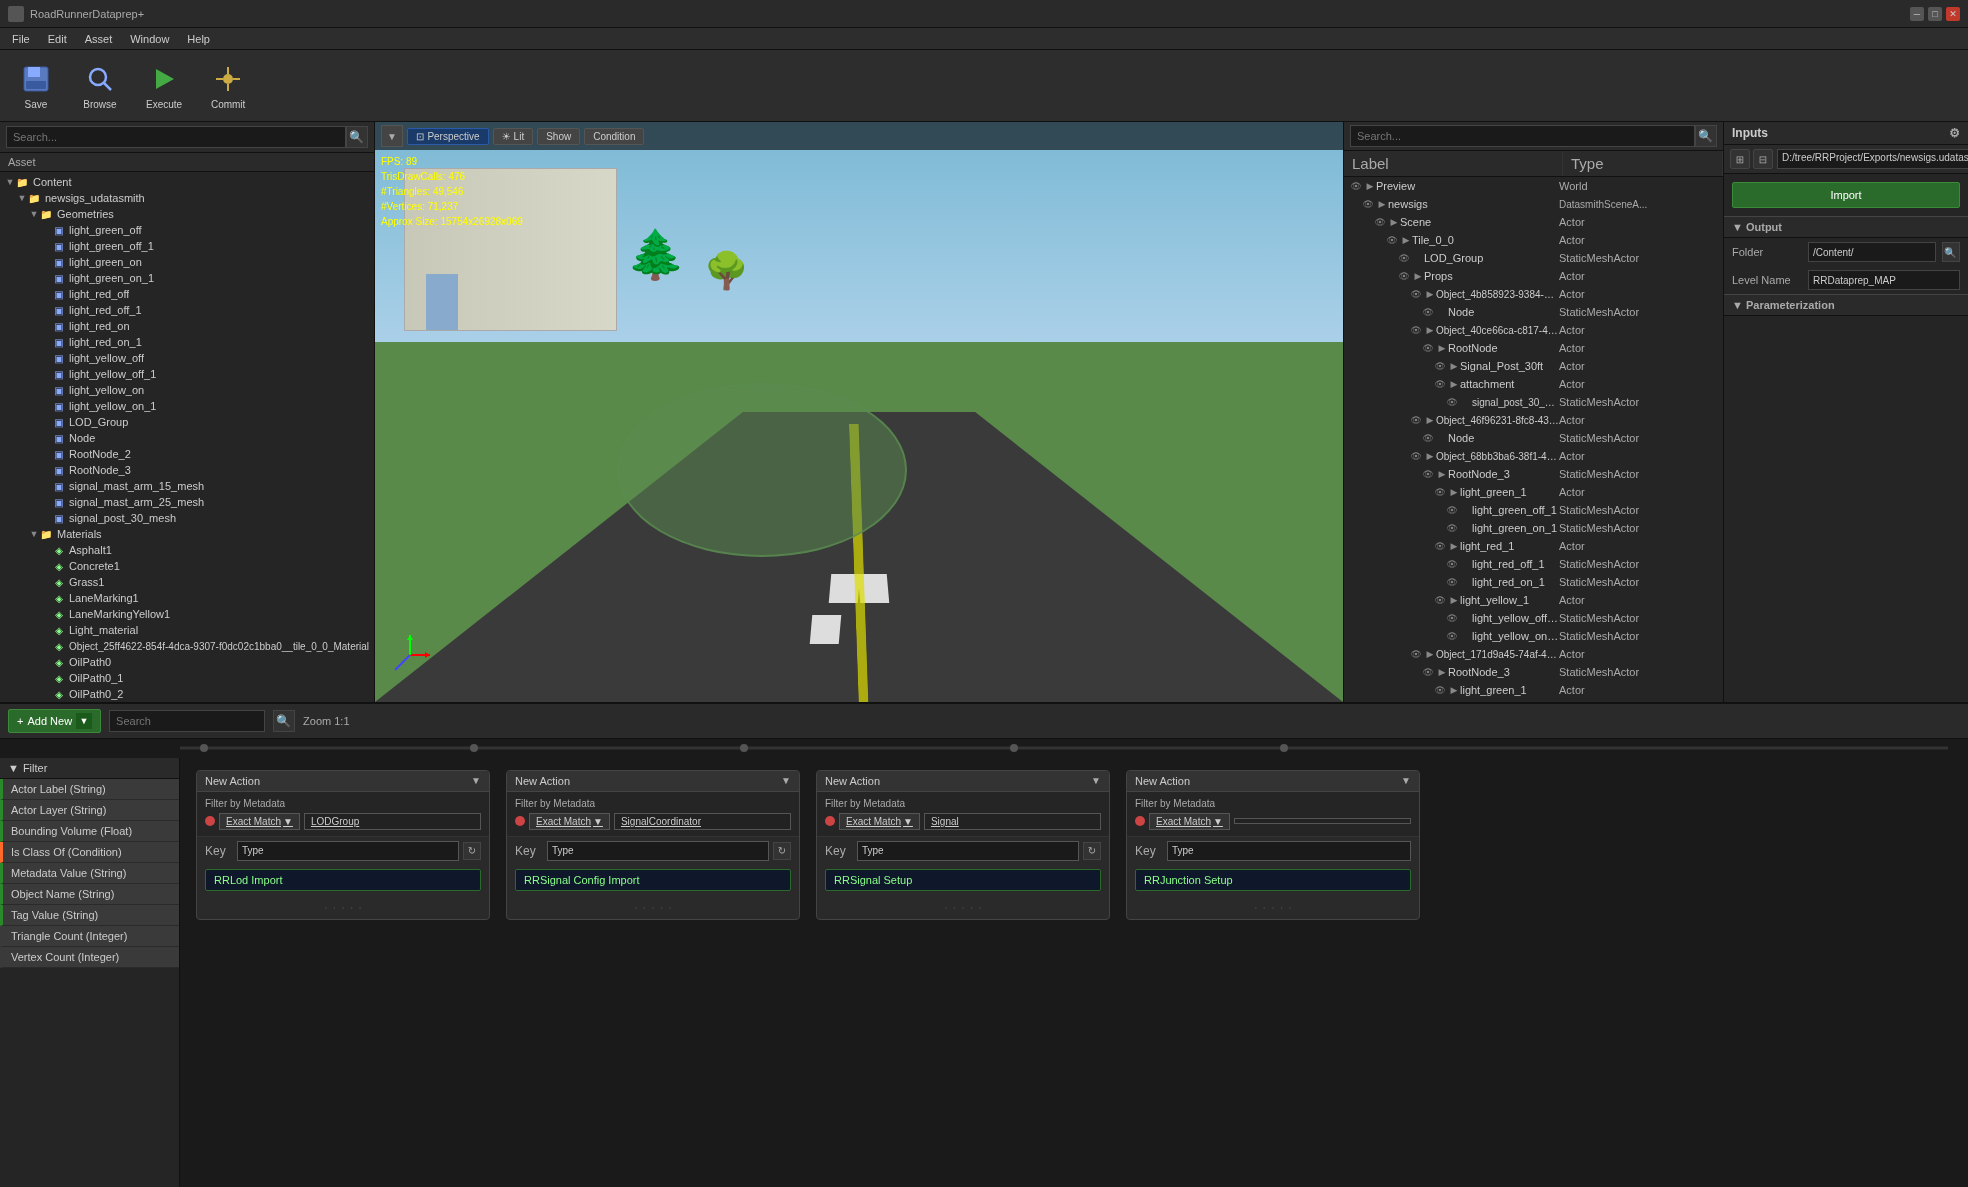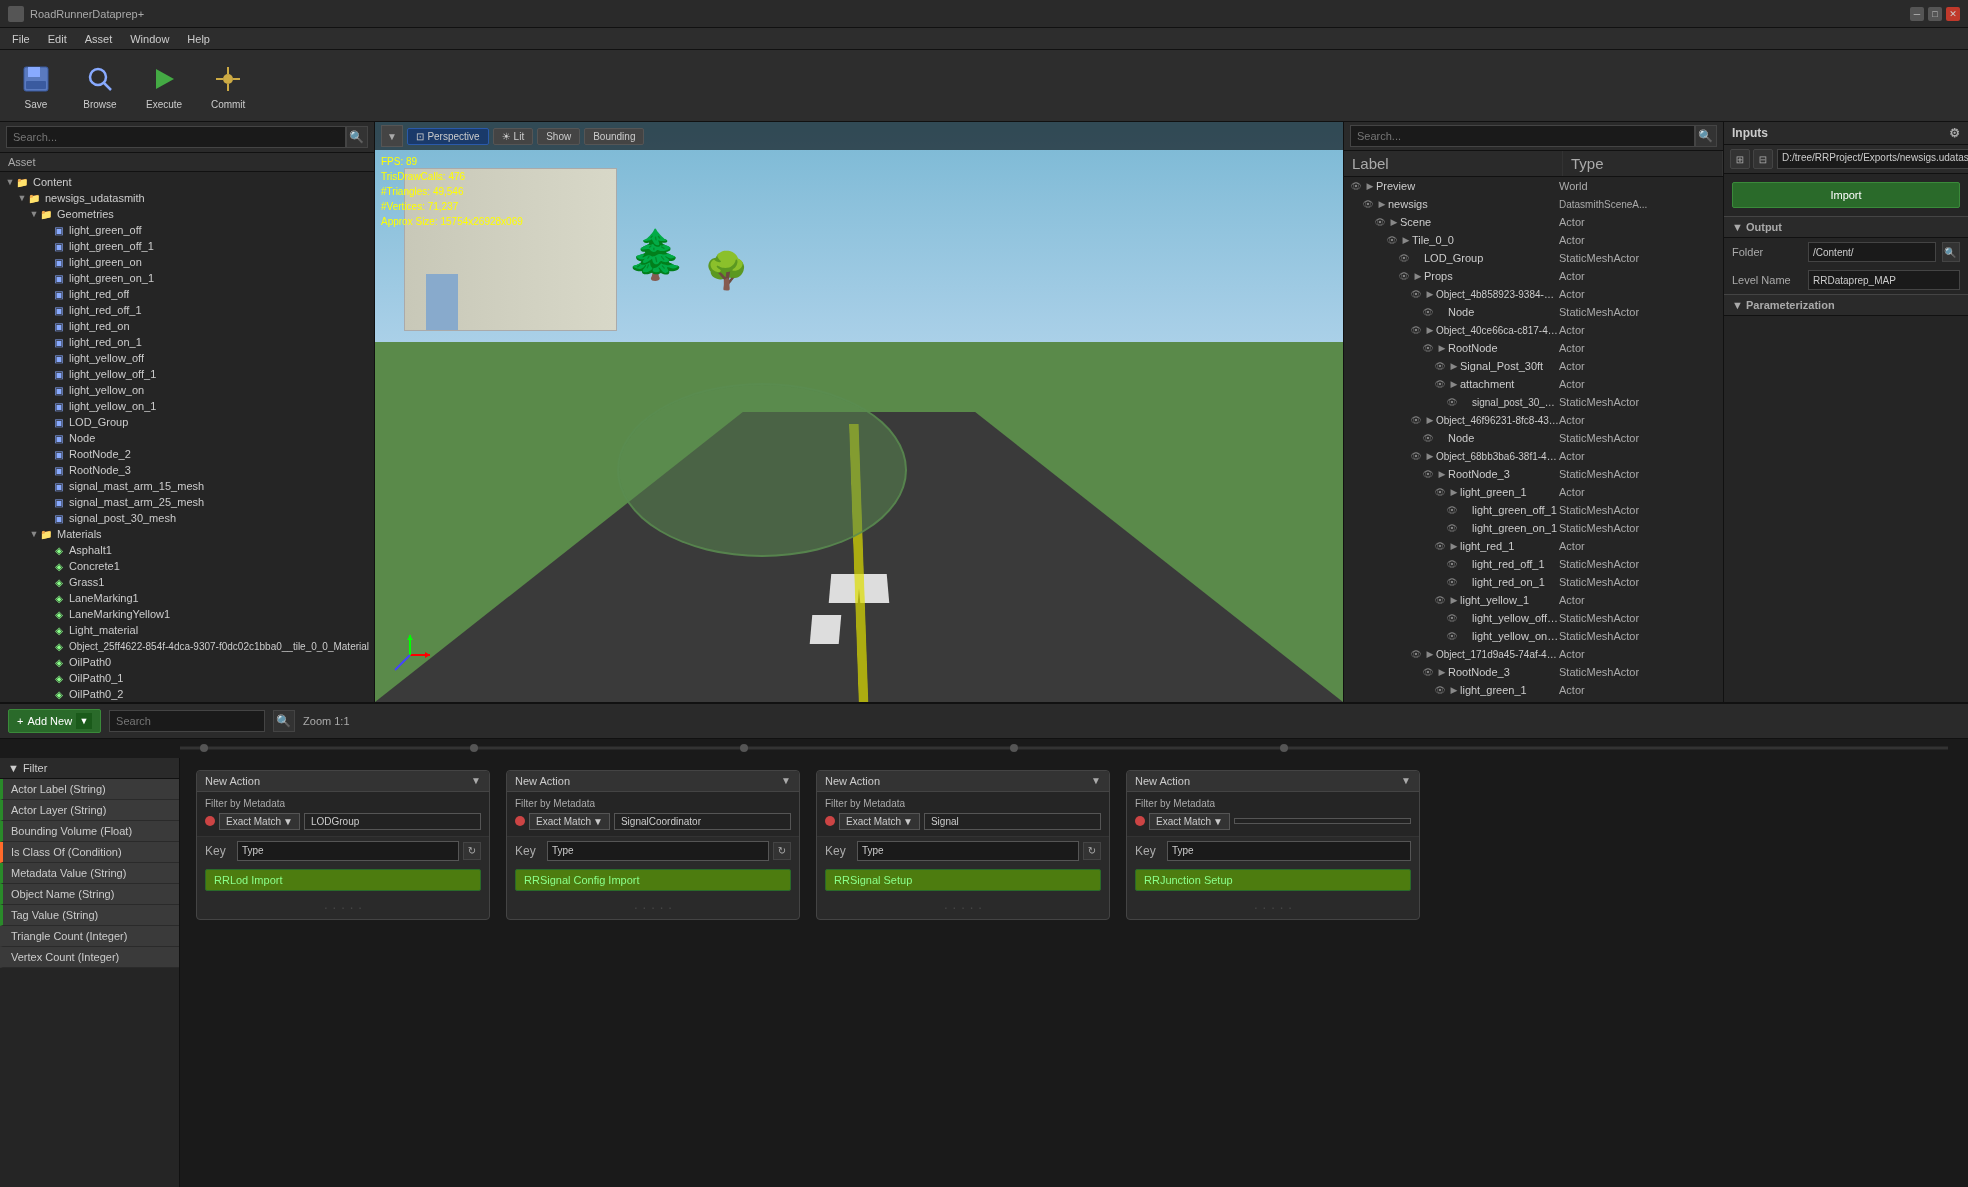--- a/index.html
+++ b/index.html
@@ -463,20 +463,21 @@
     }
     .filter-label {
       font-size: 10px;
       color: #aaa;
       margin-bottom: 4px;
     }
     .filter-controls {
       display: flex;
       align-items: center;
       gap: 4px;
+      text-decoration: underline;
     }
     .filter-dot { width: 10px; height: 10px; background: #cc4444; border-radius: 50%; flex-shrink: 0; }
     .exact-match-btn {
       padding: 2px 6px;
       background: #333;
       border: 1px solid #555;
       color: #ccc;
       font-size: 10px;
       cursor: pointer;
       display: flex;
@@ -506,21 +507,21 @@
       background: #1a1a1a;
       border: 1px solid #555;
       color: #ccc;
       font-size: 10px;
       height: 20px;
     }
     .refresh-btn { width: 18px; height: 18px; background: #333; border: 1px solid #444; display: flex; align-items: center; justify-content: center; cursor: pointer; color: #aaa; font-size: 10px; }
     .action-node {
       margin: 4px 8px;
       padding: 4px 8px;
-      background: #4d7c0f;
+      background: #0f172a;
       border: 1px solid #2a6a2a;
       border-radius: 2px;
       color: #8aff8a;
       font-size: 11px;
     }
     .action-dots {
       text-align: center;
       color: #444;
       padding: 4px;
       font-size: 14px;
@@ -790,21 +791,21 @@
           <span>Perspective</span>
         </div>
         <div class="vp-btn">
           <span>☀</span>
           <span>Lit</span>
         </div>
         <div class="vp-btn">
           <span>Show</span>
         </div>
         <div class="vp-btn">
-          <span>Bounding</span>
+          <span>Condition</span>
         </div>
       </div>
       <div class="road-scene">
 
         <div style="position:absolute;top:0;left:0;right:0;height:38%;background:linear-gradient(180deg,#7ab8d4 0%,#aad0e8 100%);"></div>
 
         <div style="position:absolute;top:8%;left:3%;width:22%;height:28%;background:linear-gradient(to right,#c8c8b8,#d8d8c8);border:1px solid #aaa;">
           <div style="position:absolute;bottom:0;left:10%;width:15%;height:35%;background:#88aacc;"></div>
         </div>
 

